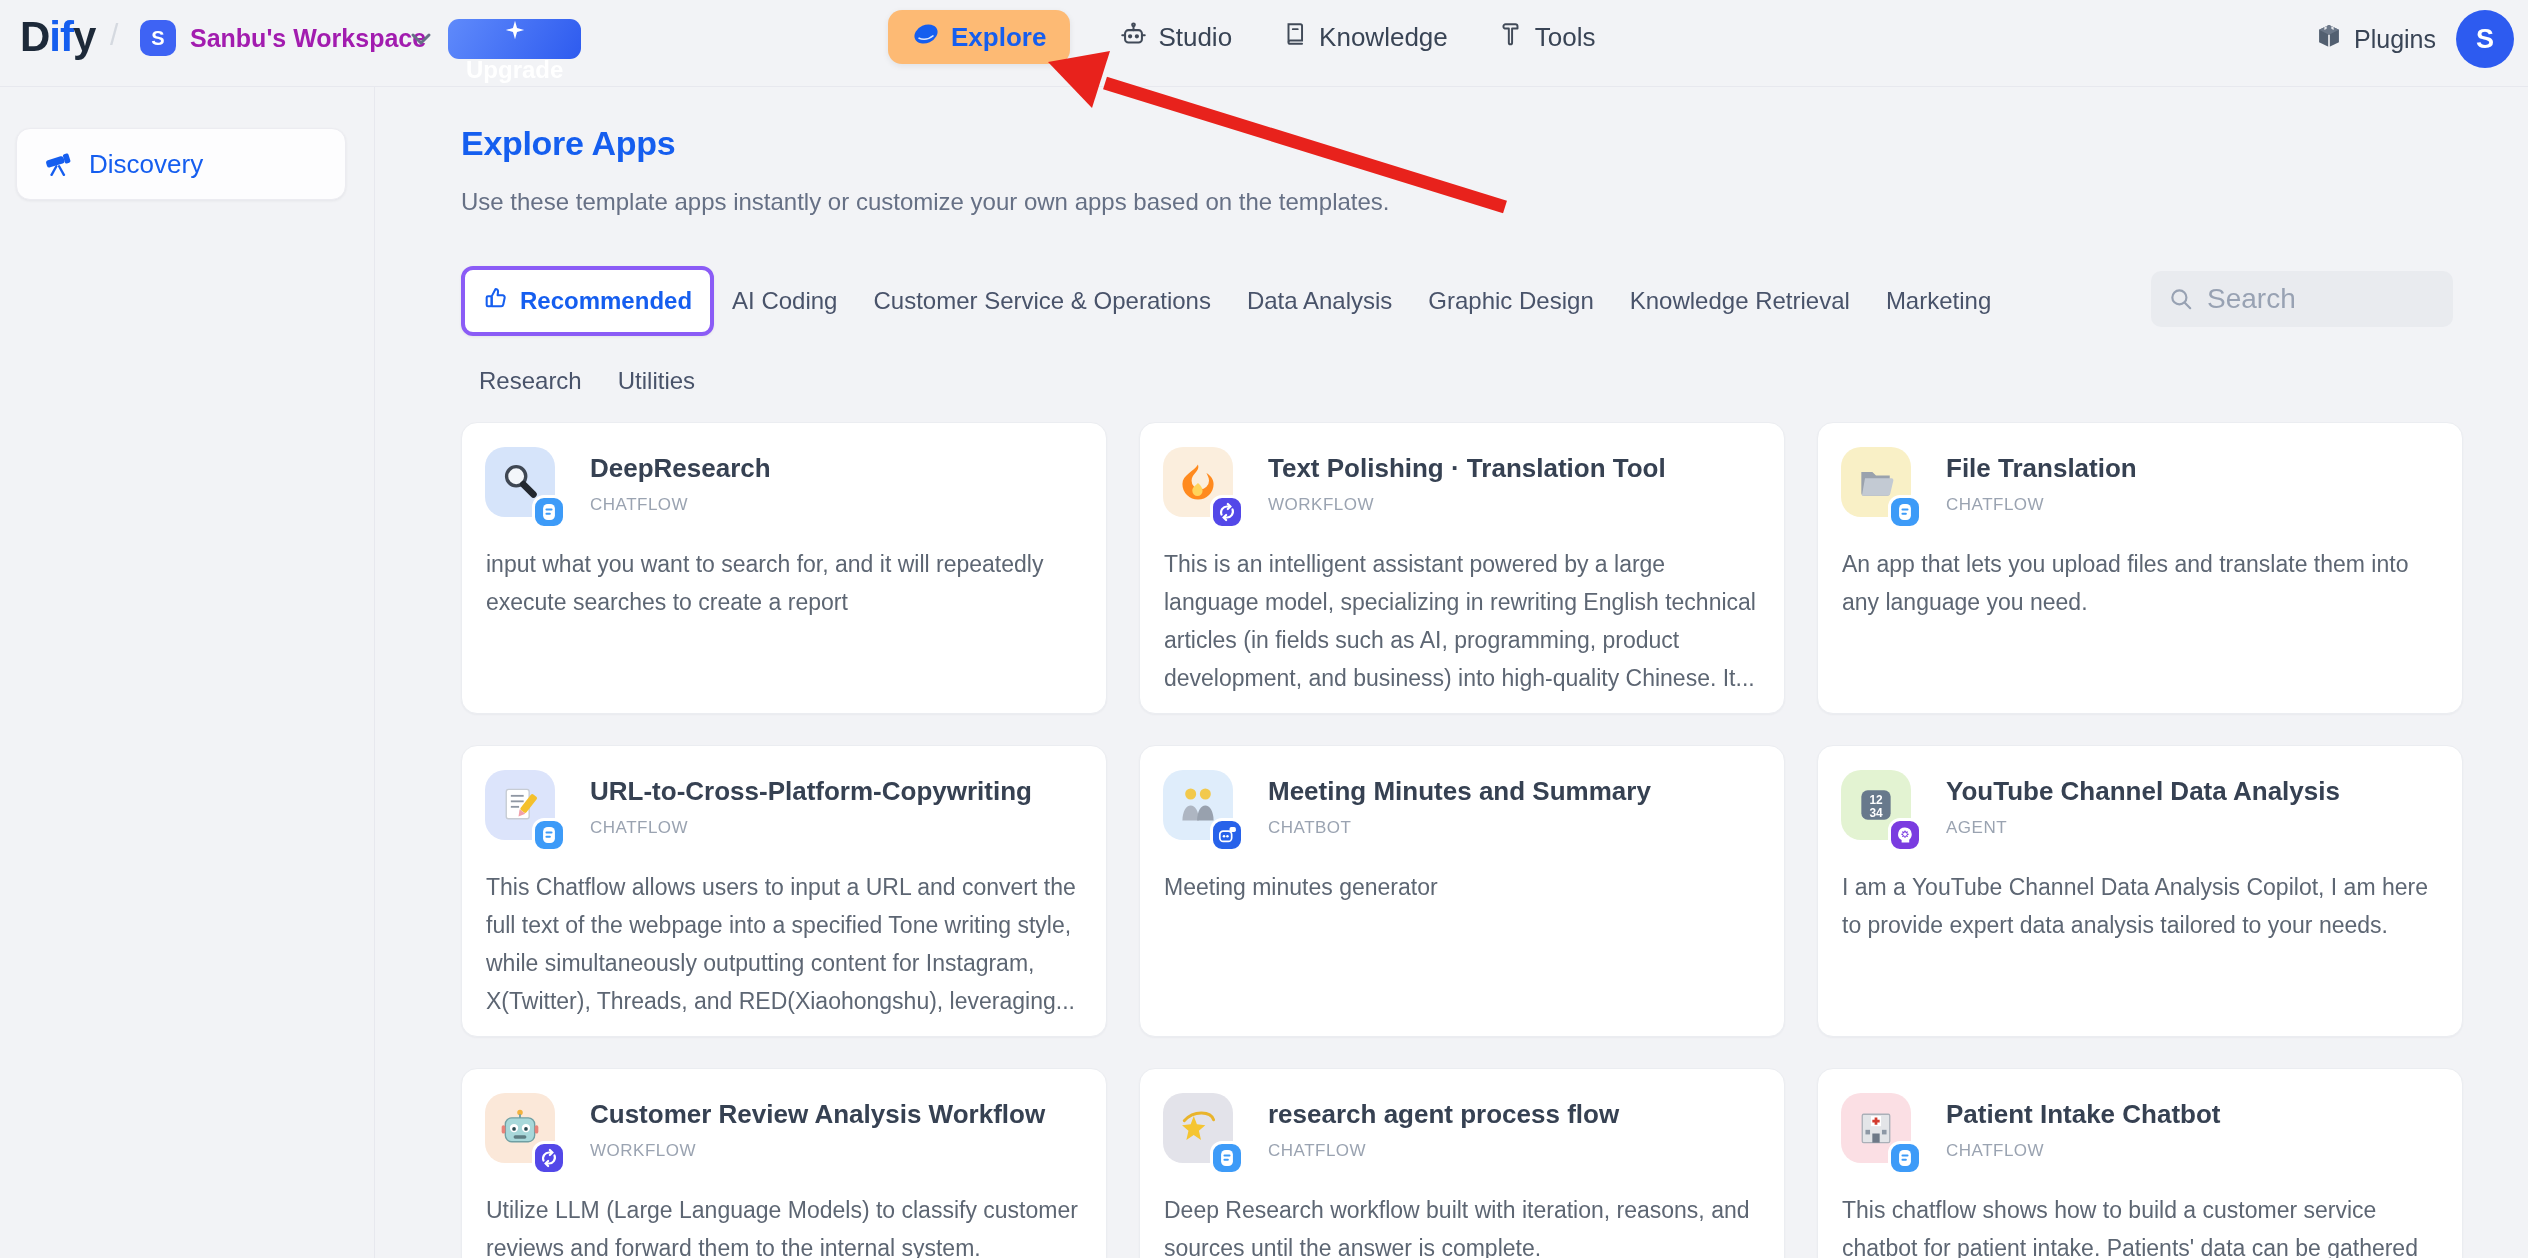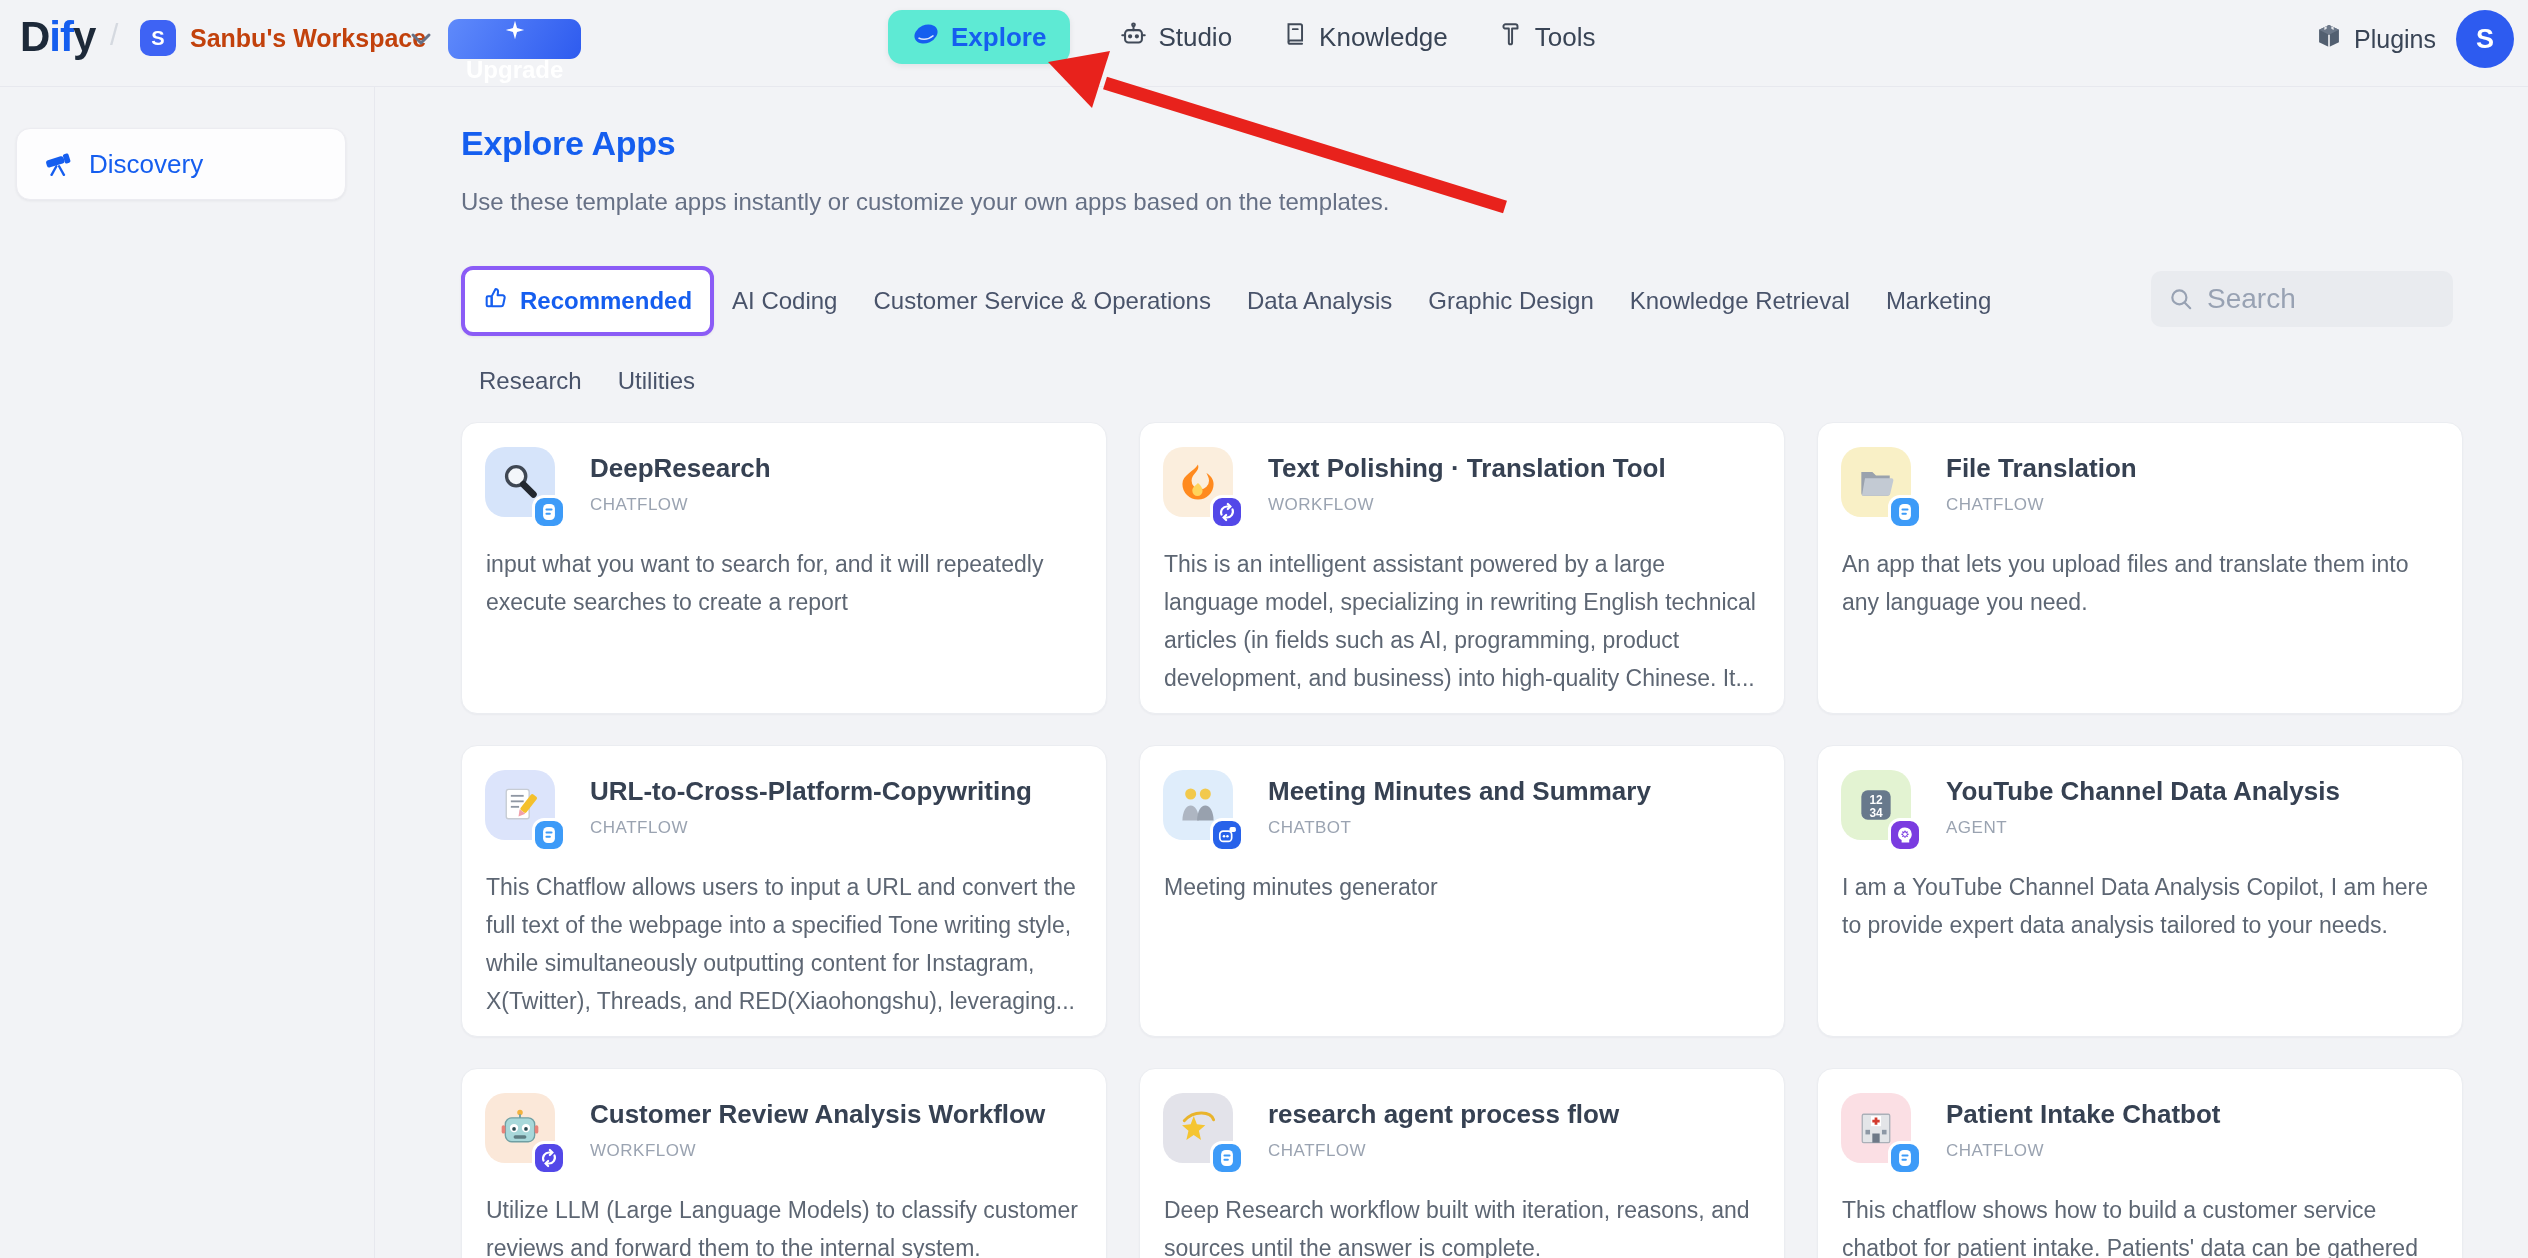--- a/index.html
+++ b/index.html
@@ -10,28 +10,28 @@
     color:#1d2939;
   }
   
   .header{position:absolute;left:0;top:0;right:0;height:86px;}
   .header-divider{position:absolute;left:0;top:86px;right:0;height:1px;background:#e7e8ee;}
   .logo{position:absolute;left:20px;top:13px;font-size:42px;font-weight:800;letter-spacing:-1px;}
   .logo .blue{color:#155eef;}
   .crumb-slash{position:absolute;left:110px;top:18px;font-size:30px;color:#d5d9e0;font-weight:400;}
   .ws-chip{position:absolute;left:140px;top:20px;width:36px;height:36px;border-radius:10px;
     background:#3e63f4;color:#fff;font-size:20px;font-weight:700;display:flex;align-items:center;justify-content:center;}
-  .ws-name{position:absolute;left:190px;top:24px;font-size:25px;font-weight:700;color:#c2410c;}
+  .ws-name{position:absolute;left:190px;top:24px;font-size:25px;font-weight:700;color:#a21caf;}
   .ws-chevron{position:absolute;left:410px;top:32px;}
   .upgrade-btn{position:absolute;left:448px;top:19px;height:40px;border-radius:11px;border:none;cursor:pointer;
     background:linear-gradient(120deg,#5f8afb,#2e5bef);color:#fff;font-size:24px;font-weight:700;
     display:flex;align-items:center;gap:9px;padding:0 18px;font-family:inherit;flex-direction:column;}
   .nav{position:absolute;left:888px;top:10px;height:54px;display:flex;align-items:center;gap:50px;}
   .nav-item{display:flex;align-items:center;gap:11px;font-size:26px;font-weight:500;color:#394455;cursor:pointer;}
-  .nav-item.active{background:#5eead4;border-radius:14px;height:54px;padding:0 24px;color:#155eef;font-weight:700;
+  .nav-item.active{background:#fdba74;border-radius:14px;height:54px;padding:0 24px;color:#155eef;font-weight:700;
     box-shadow:0 2px 6px rgba(16,24,40,.08);}
   .header-right{position:absolute;right:14px;top:10px;height:58px;display:flex;align-items:center;gap:20px;}
   .plugins{display:flex;align-items:center;gap:11px;font-size:25px;font-weight:500;color:#394455;cursor:pointer;}
   .avatar{width:58px;height:58px;border-radius:50%;background:#2d5bf0;color:#fff;font-size:27px;font-weight:600;
     display:flex;align-items:center;justify-content:center;cursor:pointer;}
   
   .sidebar{position:absolute;left:0;top:87px;bottom:0;width:374px;border-right:1px solid #e7e8ee;}
   .side-item{position:absolute;left:16px;top:41px;width:330px;height:72px;border-radius:14px;background:#fdfdfe;
     border:1px solid #ececf1;box-shadow:0 1px 3px rgba(16,24,40,.06);display:flex;align-items:center;gap:16px;
     padding-left:26px;box-sizing:border-box;cursor:pointer;}

